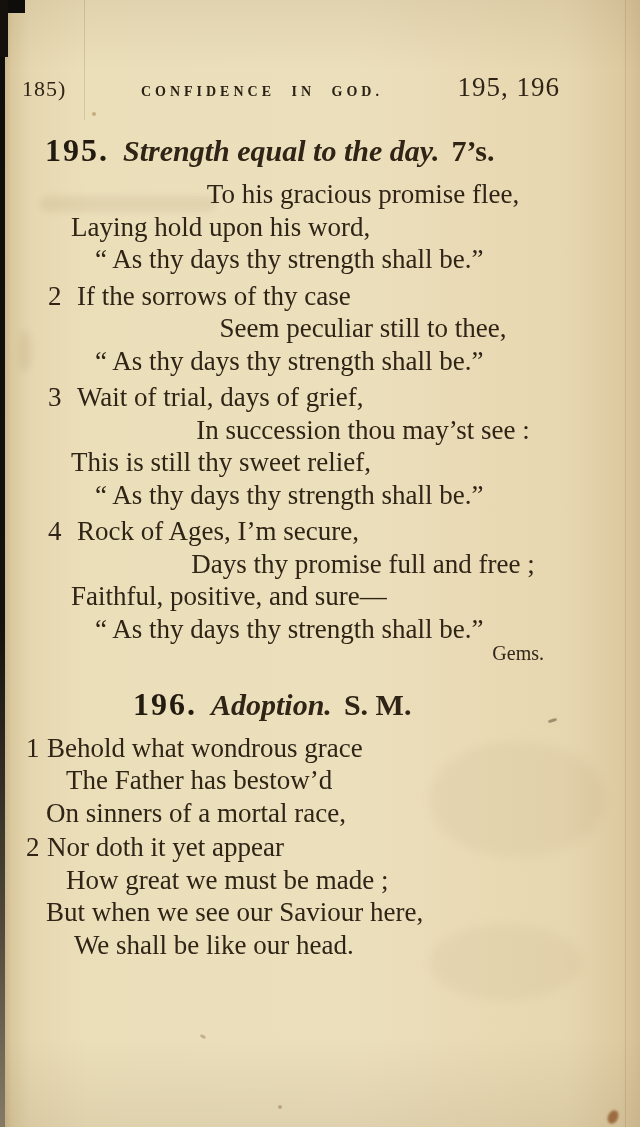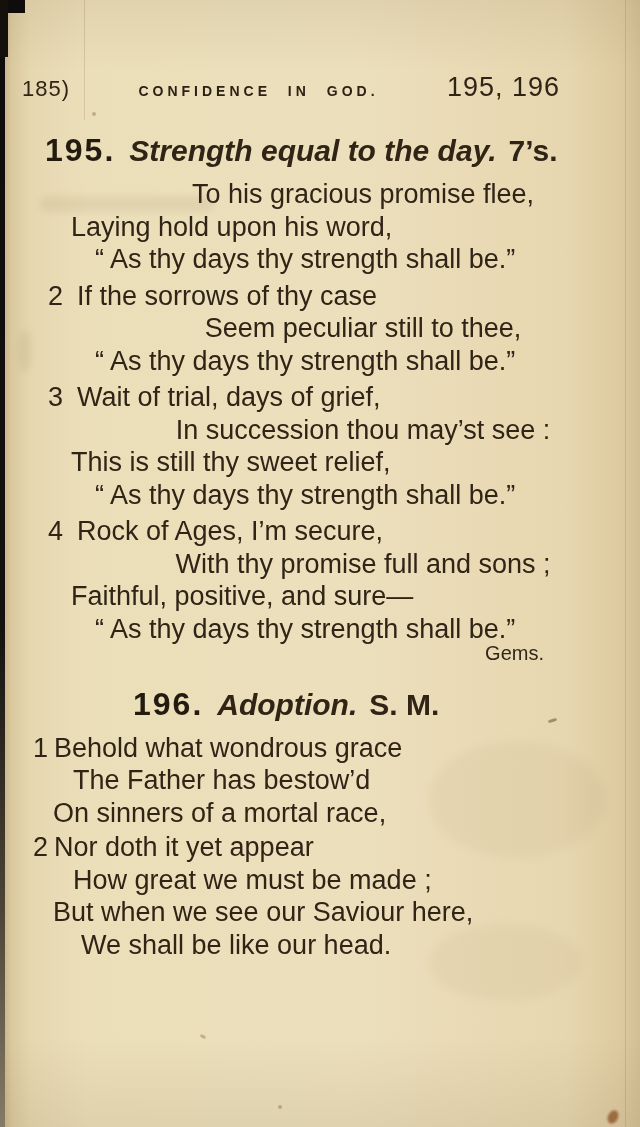--- a/index.html
+++ b/index.html
@@ -1,19 +1,19 @@
 <!DOCTYPE html>
 <html><head>
 <meta charset="utf-8">
 <style>
   html,body{margin:0;padding:0;}
   body{width:640px;height:1127px;overflow:hidden;background:#d8c69c;}
   .page{
     position:relative;width:640px;height:1127px;
-    font-family:Liberation Sans, sans-serif;
+    font-family:Liberation Serif, serif;
     color:#2f2416;
     background:
       linear-gradient(180deg, rgba(125,100,65,0.10) 0px, rgba(125,100,65,0) 70px),
       linear-gradient(180deg, rgba(0,0,0,0) 92%, rgba(110,88,55,0.10) 100%),
       linear-gradient(90deg, #c2ab81 0px, #dbc99f 12px, #e6d7b0 30px, #ebdfba 90px, #ecdfbc 55%, #e7d7b0 88%, #ddcaa1 97%, #d3be94 100%);
   }
   
   .edge-strip{position:absolute;left:0;top:0;width:5px;height:100%;
     background:linear-gradient(180deg,#0f0d0b 0%,#14110e 55%,#4a4336 80%,#847a66 100%);}
   .corner-a{position:absolute;left:0;top:0;width:25px;height:13px;background:#0f0d0b;}
@@ -43,21 +43,21 @@
   .hymn-heading .hymn-title{font-style:italic;margin-right:12px;}
   .hymn-heading.h196h{margin:4px 0 8px 133px;}
 
   
   .stanza{padding-left:48px;font-size:27px;line-height:32.5px;margin:0 0 4px 0;}
   .stanza p{margin:0;white-space:nowrap;}
   .vnum{display:inline-block;width:29px;}
   .h195 .l2{margin-left:38px;text-align:center;}
   .h195 .l3{margin-left:23px;}
   .h195 .l4{margin-left:47px;}
-  .h196{padding-left:33px;margin-bottom:2px;}
+  .h196{padding-left:26px;margin-bottom:2px;}
   .h196 .vnum{width:21px;}
   .h196 .l2{margin-left:40px;}
   .h196 .l3{margin-left:20px;}
   .h196 .l4{margin-left:48px;}
 
   .attribution{text-align:right;padding-right:96px;font-size:20px;margin-top:-8px;line-height:24px;color:#32271a;}
 </style>
 </head>
 <body>
 
@@ -103,21 +103,21 @@
 
     <div class="stanza h195">
       <p class="l1"><span class="vnum">3</span><span>Wait of trial, days of grief,</span></p>
       <p class="l2">In succession thou may’st see :</p>
       <p class="l3">This is still thy sweet relief,</p>
       <p class="l4">“ As thy days thy strength shall be.”</p>
     </div>
 
     <div class="stanza h195">
       <p class="l1"><span class="vnum">4</span><span>Rock of Ages, I’m secure,</span></p>
-      <p class="l2">With thy promise full and sons ;</p>
+      <p class="l2">Days thy promise full and free ;</p>
       <p class="l3">Faithful, positive, and sure—</p>
       <p class="l4">“ As thy days thy strength shall be.”</p>
     </div>
 
     <p class="attribution">Gems.</p>
   </section>
 
   <section>
     <h2 class="hymn-heading h196h">
       <span class="hymn-number">196.</span><span class="hymn-title">Adoption.</span><span class="hymn-meter">S. M.</span>

